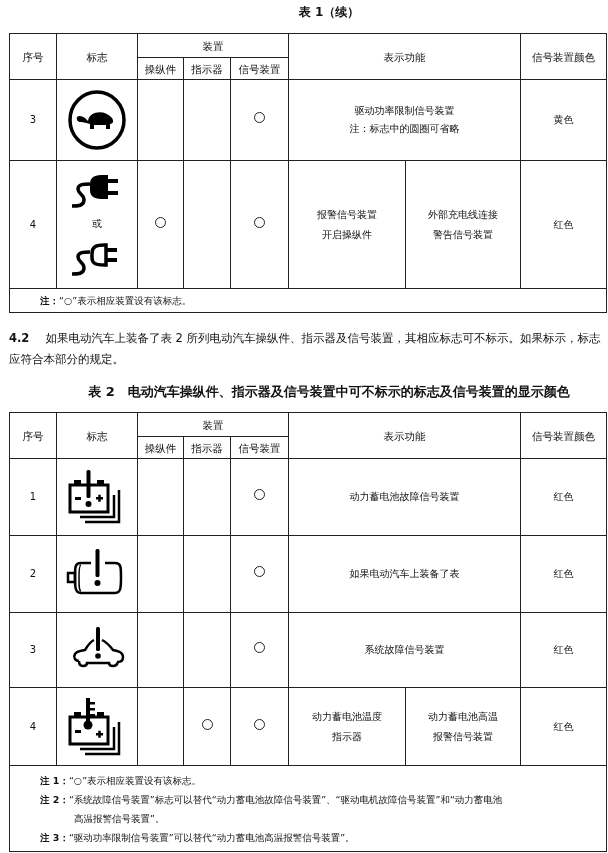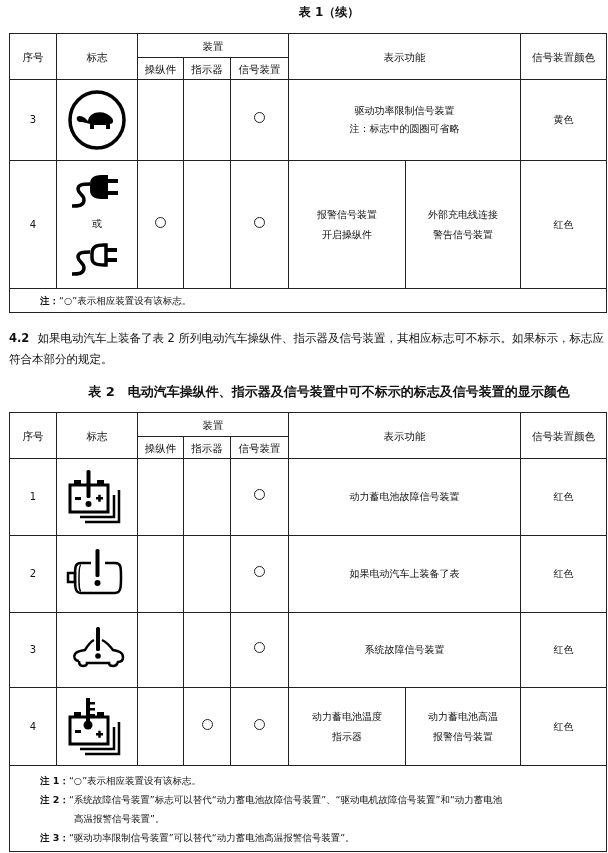--- a/index.html
+++ b/index.html
@@ -8,21 +8,21 @@
   .caption { position:absolute; left:0; width:608px; text-align:center; font-weight:bold; font-size:12px;margin-left:25px; }
   table.tbl { position:absolute; left:9px; width:597px; border-collapse:collapse; table-layout:fixed; font-size:10px; }
   table.tbl td { border:1px solid #222; text-align:center; vertical-align:middle; padding:0; line-height:16px; }
   table.tbl { border:1.5px solid #111; }
   .hdr td { font-size:10.5px; }
   .sym svg { display:block; margin:0 auto; }
   .circle { display:inline-block; width:9px; height:9px; border:1px solid #222; border-radius:50%; }
   .note { text-align:left !important; padding:2px 0 2px 28px !important; font-size:9.5px; line-height:19px !important;margin-top:18px; }
   .note .lbl { font-weight:bold; }
   .para { position:absolute; left:9px; width:597px; font-size:11.5px; line-height:21px; text-indent:0; }
-  .para .num { font-weight:bold; margin-right:8px; }
+  .para .num { font-weight:bold; margin-right:16px; }
   .hang { padding-left:34px; }
 </style>
 </head>
 <body>
 
 <div class="caption" style="top:4px;">表 1（续）</div>
 
 <table class="tbl" style="top:33px;">
   <colgroup>
     <col style="width:47px">

